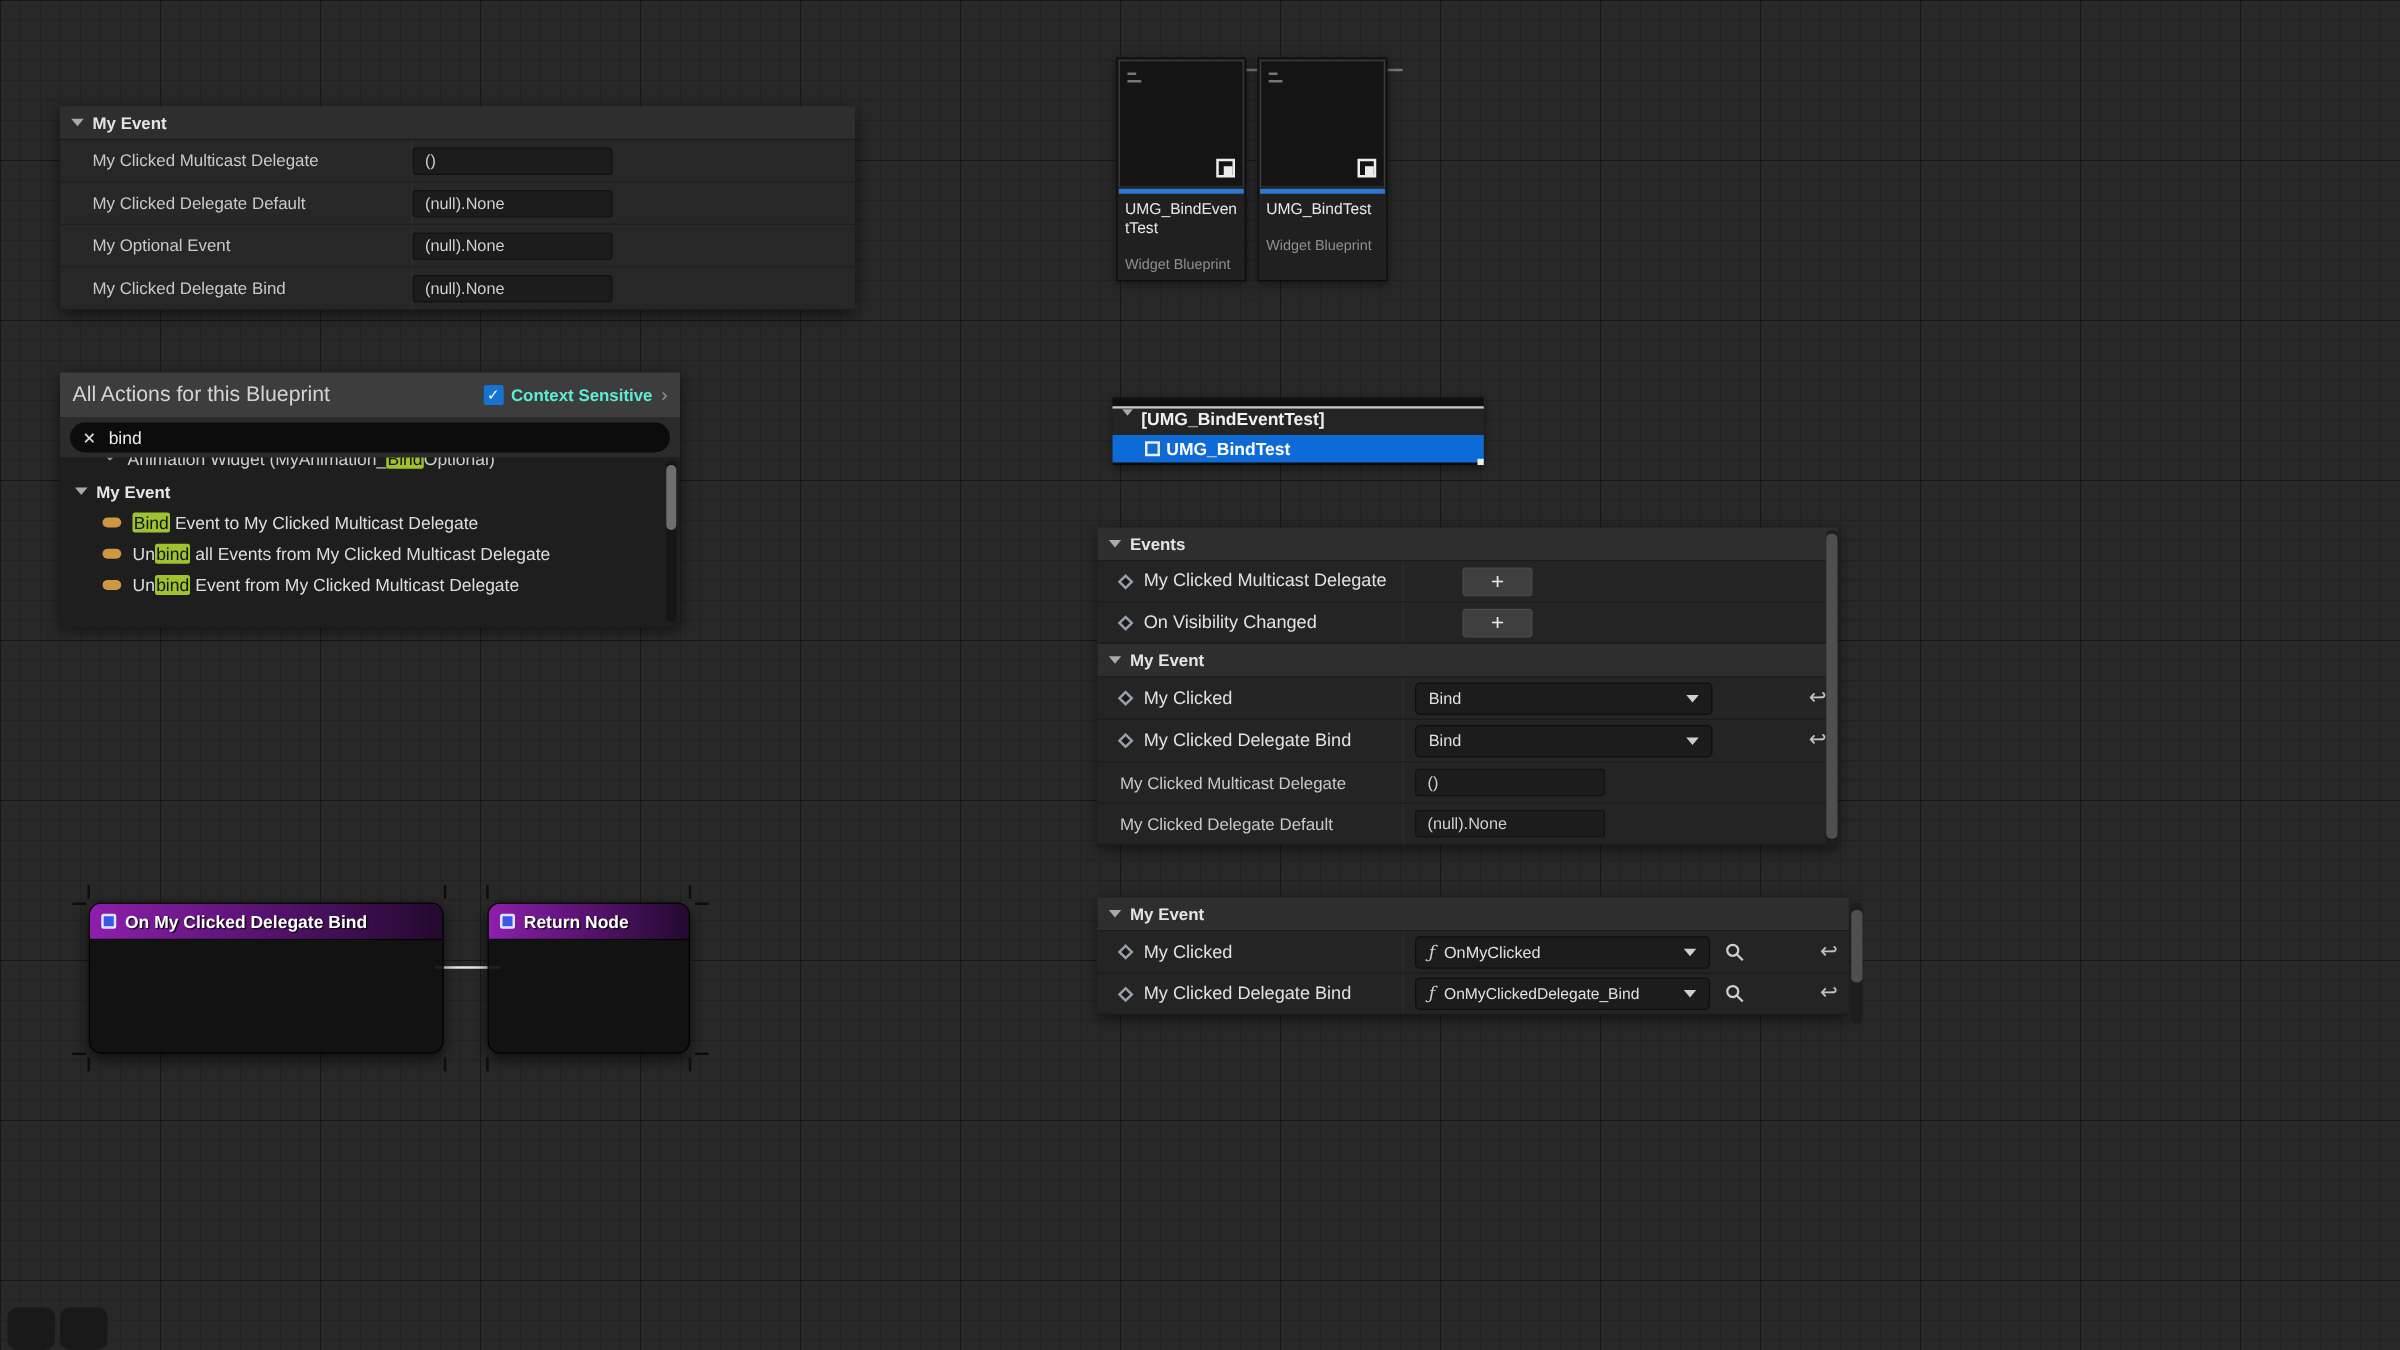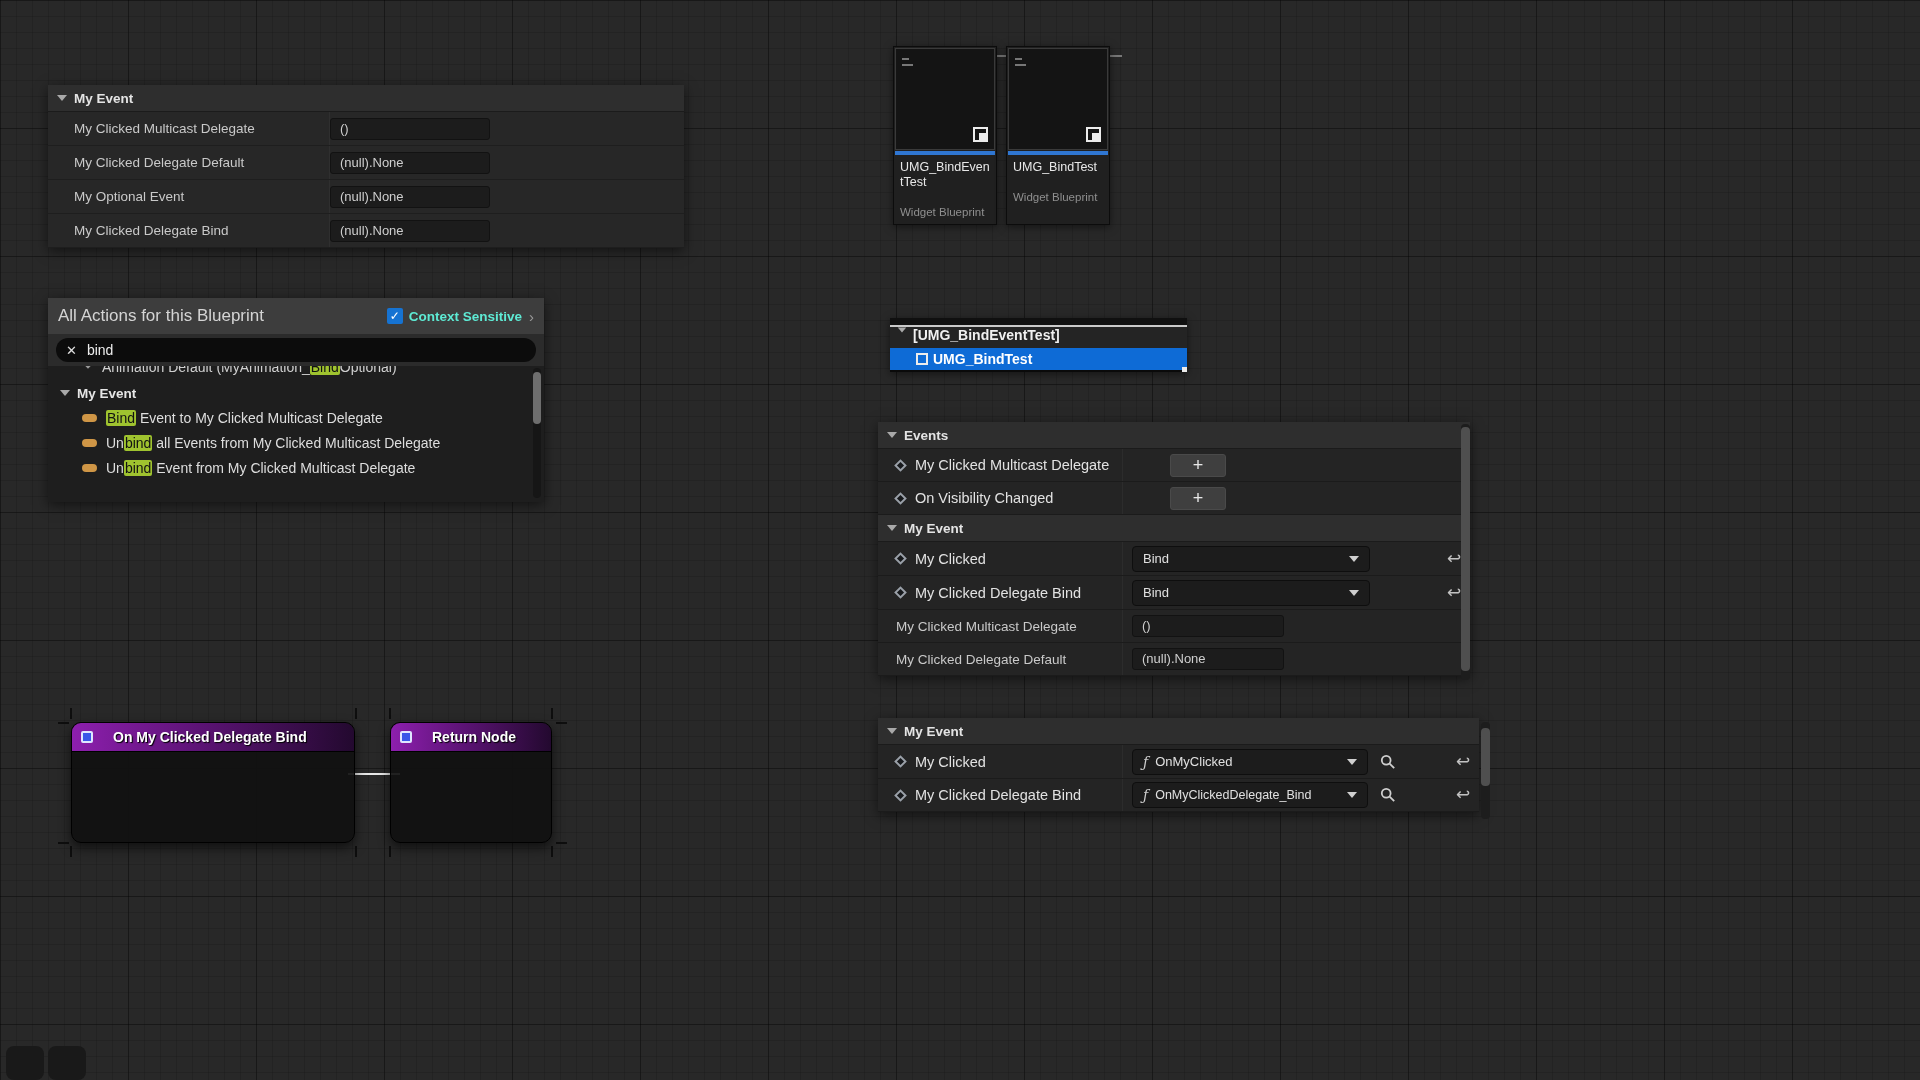--- a/index.html
+++ b/index.html
@@ -128,21 +128,21 @@
   .vscroll { width:9px; background:#1d1d1d; border-radius:4px; }
   .vthumb { width:9px; background:#4f4f4f; border-radius:4px; cursor:grab; }
   #scrollE { left:1461px; top:424px; height:256px; }
   #scrollE .vthumb { height:244px; margin-top:3px; }
   #scrollF { left:1481px; top:722px; height:97px; }
   #scrollF .vthumb { height:58px; margin-top:6px; }
 
   
   .node { position:absolute; background:rgba(17,17,17,0.93); border:1px solid #000;
           border-radius:10px; box-shadow:0 5px 12px rgba(0,0,0,0.6); cursor:grab; }
-  .nhead { height:29px; border-radius:9px 9px 0 0; display:flex; align-items:center; gap:20px;
+  .nhead { height:29px; border-radius:9px 9px 0 0; display:flex; align-items:center; gap:7px;
            padding:0 9px; background:linear-gradient(90deg,#8d1fae 0%,#5c1375 45%,#23092f 100%);
            border-bottom:1px solid #000; }
   .nicon { width:12px; height:12px; background:#3a57e8; border:2px solid #dfe6ff; border-radius:2px;
            flex:0 0 auto; }
   .ntitle { font-weight:bold; font-size:14px; color:#fff; text-shadow:1px 1px 1px #000;
             white-space:nowrap; }
   .exec { position:absolute; width:14px; height:16px; background:#e6e6e6;
           clip-path:polygon(0 0,55% 0,100% 50%,55% 100%,0 100%); cursor:crosshair; }
   .pinlabel { position:absolute; font-size:14px; color:#fff; text-shadow:1px 1px 1px #000;
               white-space:nowrap; }
@@ -191,21 +191,21 @@
   </div>
   <div class="ab-search">
     <div class="search-pill">
       <span class="search-x">✕</span>
       <span class="search-q">bind</span>
     </div>
   </div>
   <div class="ab-list">
     <div class="ab-clip">
       <span class="clip-ic"></span>
-      <span>Animation Default (MyAnimation_</span>
+      <span>Animation Widget (MyAnimation_</span>
         <span class="hl">Bind</span>
         <span>Optional)</span>
     </div>
     <div class="ab-cat">
       <span class="tri"></span>
       <span>My Event</span>
     </div>
     <div class="ab-item">
       <span class="cap"></span>
       <span></span><span class="hl">Bind</span><span> Event to My Clicked Multicast Delegate</span>

